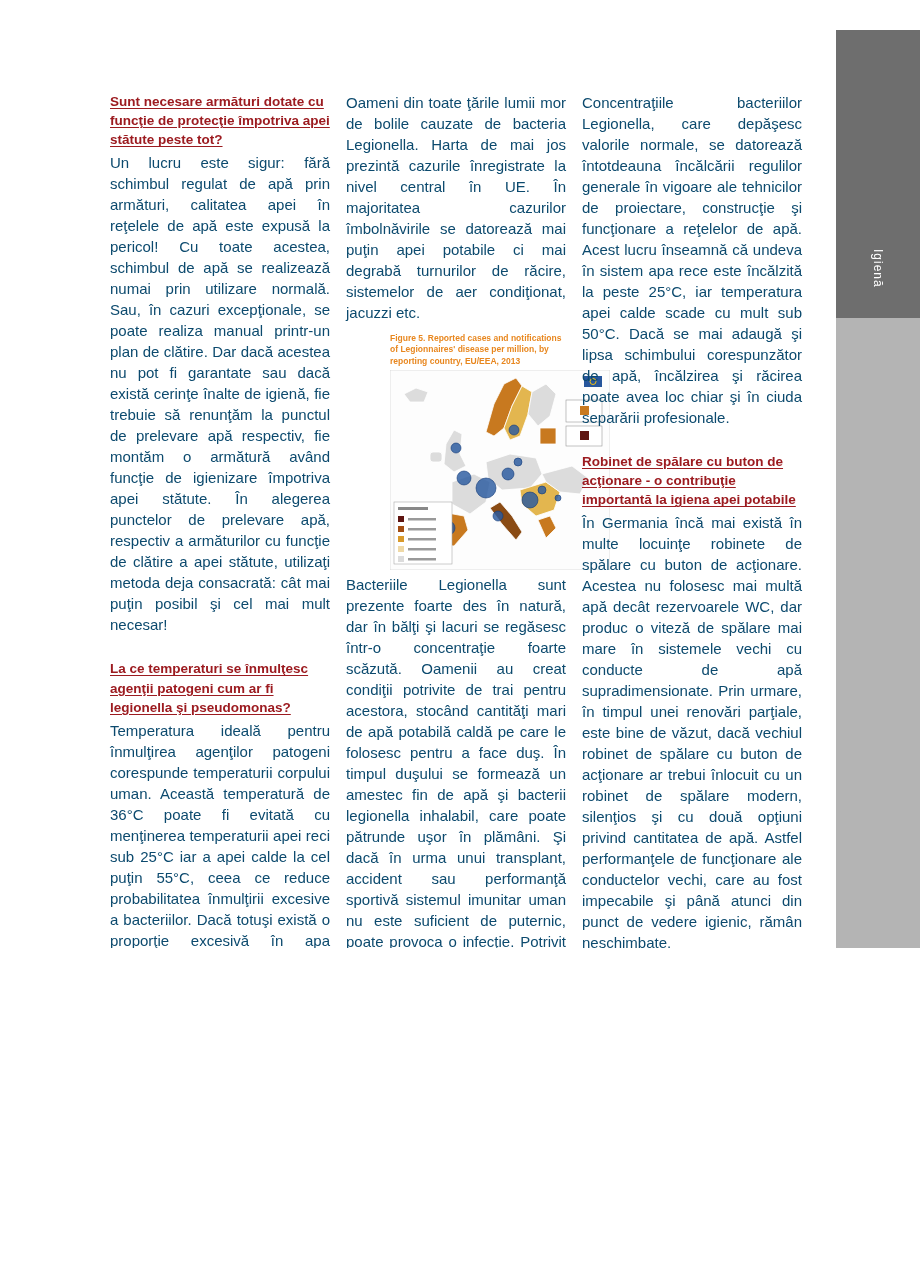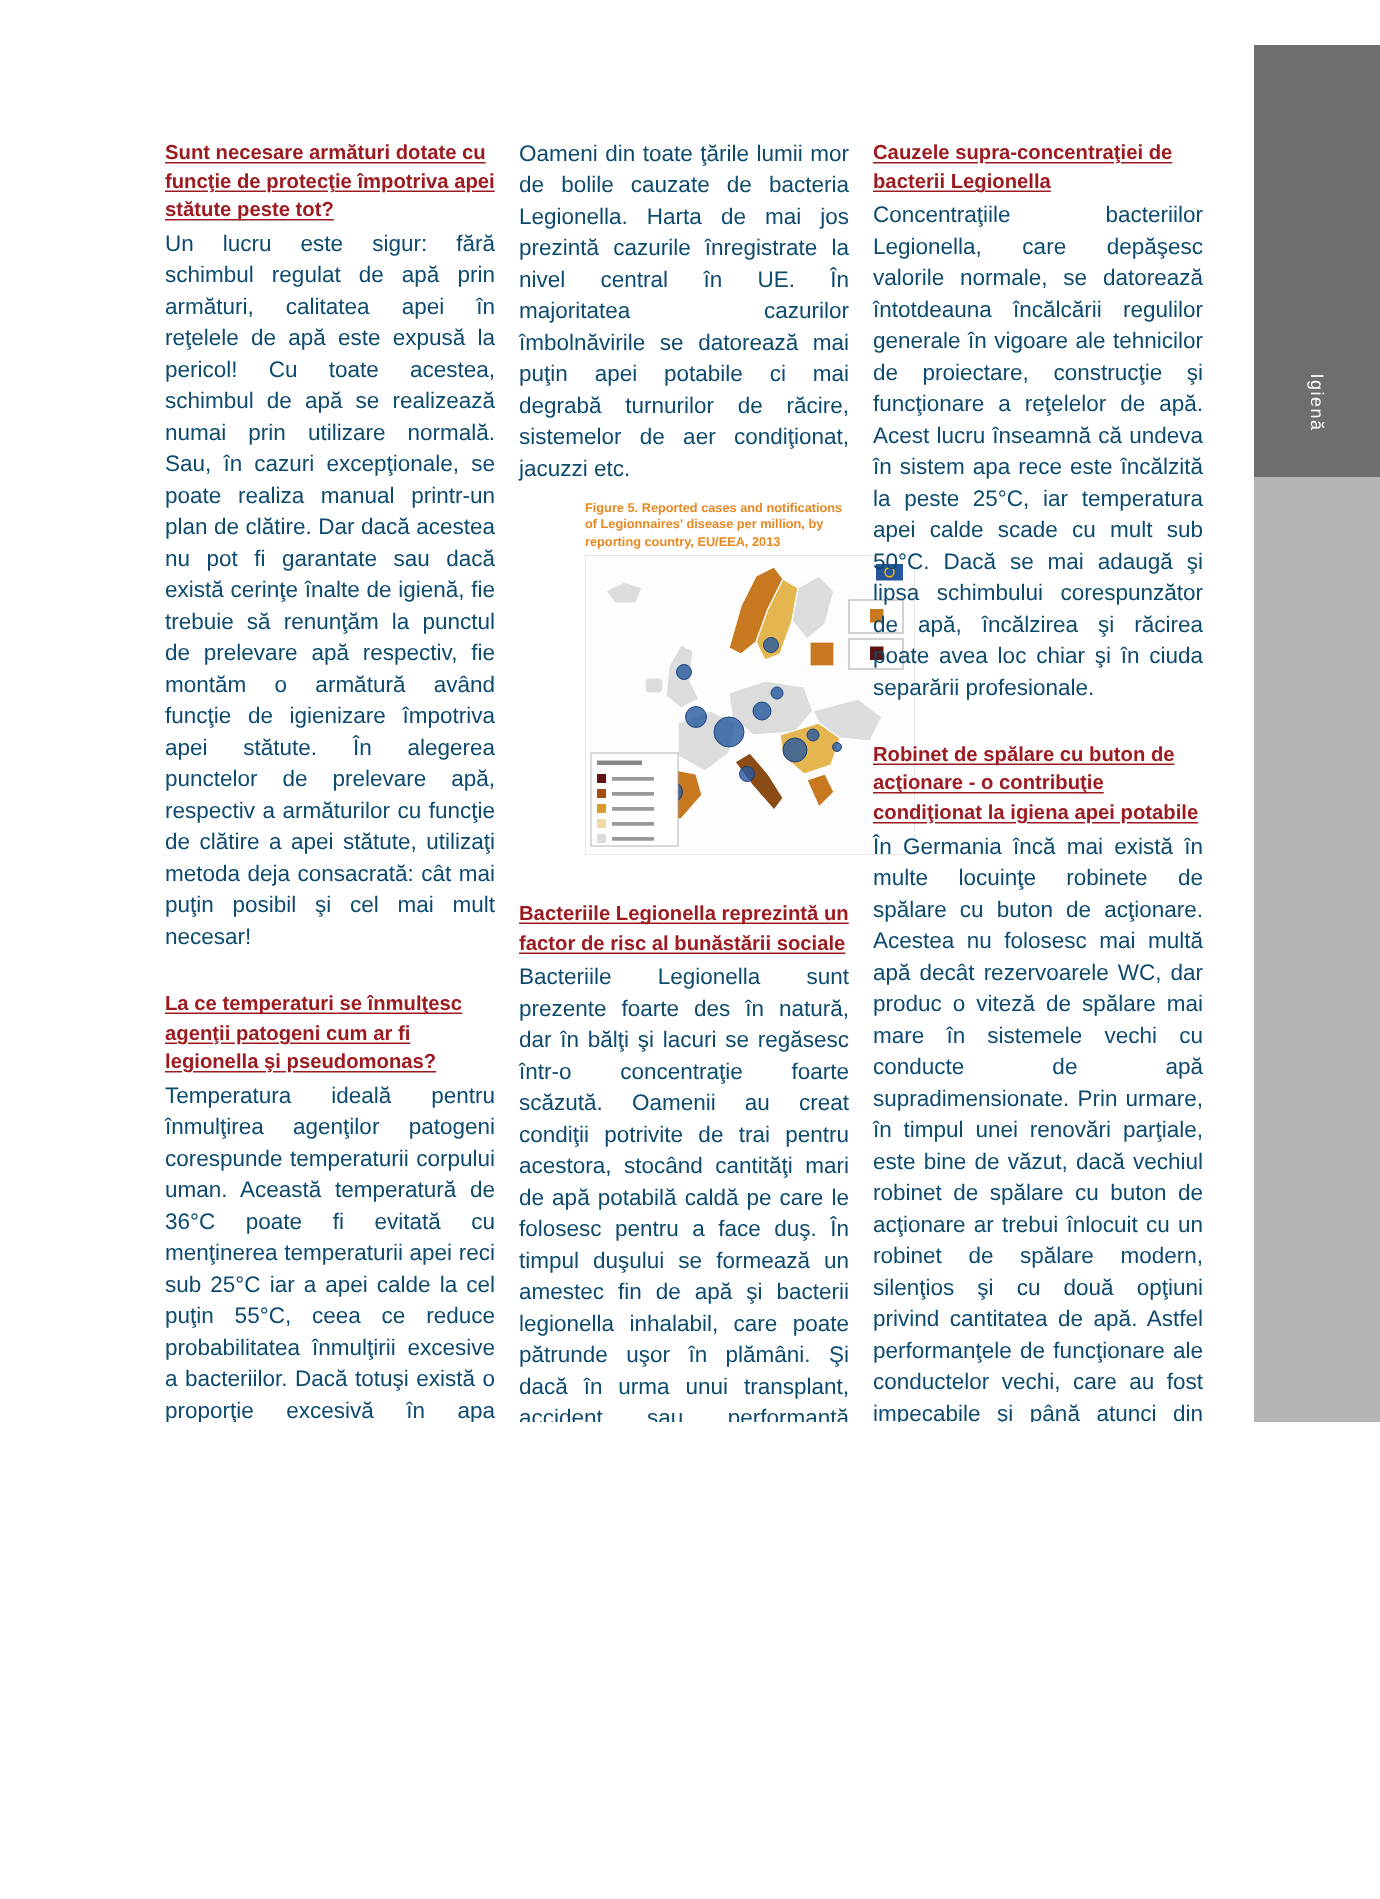--- a/index.html
+++ b/index.html
@@ -162,28 +162,26 @@
             <rect x="190" y="61" width="9" height="9" fill="#5e1410"></rect>
           </g>
 
           <g>
             <rect x="194" y="6" width="18" height="11" fill="#27569c"></rect>
             <circle cx="203" cy="11.5" r="3" fill="none" stroke="#f4c20d" stroke-width="1"></circle>
           </g>
         </svg>
       </div>
 
-      <div class="hd gap">Bacteriile Legionella reprezintă un factor de risc al bunăstării sociale</div>
       <p class="bd">Bacteriile Legionella sunt prezente foarte des în natură, dar în bălţi şi lacuri se regăsesc într-o concentraţie foarte scăzută. Oamenii au creat condiţii potrivite de trai pentru acestora, stocând cantităţi mari de apă potabilă caldă pe care le folosesc pentru a face duş. În timpul duşului se formează un amestec fin de apă şi bacterii legionella inhalabil, care poate pătrunde uşor în plămâni. Şi dacă în urma unui transplant, accident sau performanţă sportivă sistemul imunitar uman nu este suficient de puternic, poate provoca o infecţie. Potrivit Institutului Robert-Koch, în Germania există anual 30 000 de îmbolnăviri, dintre care 10 - 15% sunt fatale. Astfel, cele 3000 decese cauzate de această bacterie sunt mai degrabă o estimare conservativă, care nu se datorează în întregime apei potabile.  2/3 din victimele sunt bărbaţi, motivul acestei proporţii însă nu se ştie.</p>
     </div>
 
     <div class="col">
-      <div class="hd">Cauzele supra-concentraţiei de bacterii Legionella</div>
       <p class="bd">Concentraţiile bacteriilor Legionella, care depăşesc valorile normale, se datorează întotdeauna încălcării regulilor generale în vigoare ale tehnicilor de proiectare, construcţie şi funcţionare a reţelelor de apă. Acest lucru înseamnă că undeva în sistem apa rece este încălzită la peste 25°C, iar temperatura apei calde scade cu mult sub 50°C. Dacă se mai adaugă şi lipsa schimbului corespunzător de apă, încălzirea şi răcirea poate avea loc chiar şi în ciuda separării profesionale.</p>
-      <div class="hd gap">Robinet de spălare cu buton de acţionare - o contribuţie condiţionat la igiena apei potabile</div>
+      <div class="hd gap">Robinet de spălare cu buton de acţionare - o contribuţie importantă la igiena apei potabile</div>
       <p class="bd">În Germania încă mai există în multe locuinţe robinete de spălare cu buton de acţionare. Acestea nu folosesc mai multă apă decât rezervoarele WC, dar produc o viteză de spălare mai mare în sistemele vechi cu conducte de apă supradimensionate. Prin urmare, în timpul unei renovări parţiale, este bine de văzut, dacă vechiul robinet de spălare cu buton de acţionare ar trebui înlocuit cu un robinet de spălare modern, silenţios şi cu două opţiuni privind cantitatea de apă. Astfel performanţele de funcţionare ale conductelor vechi, care au fost impecabile şi până atunci din punct de vedere igienic, rămân neschimbate.</p>
 
       <div class="valvewrap">
         <svg viewBox="0 0 172 265" width="172" height="265">
           <defs>
             <linearGradient id="cr" x1="0" y1="0" x2="1" y2="0">
               <stop offset="0" stop-color="#777b7f"></stop>
               <stop offset="0.12" stop-color="#d9dcde"></stop>
               <stop offset="0.28" stop-color="#f7f8f9"></stop>
               <stop offset="0.45" stop-color="#c2c6c9"></stop>

